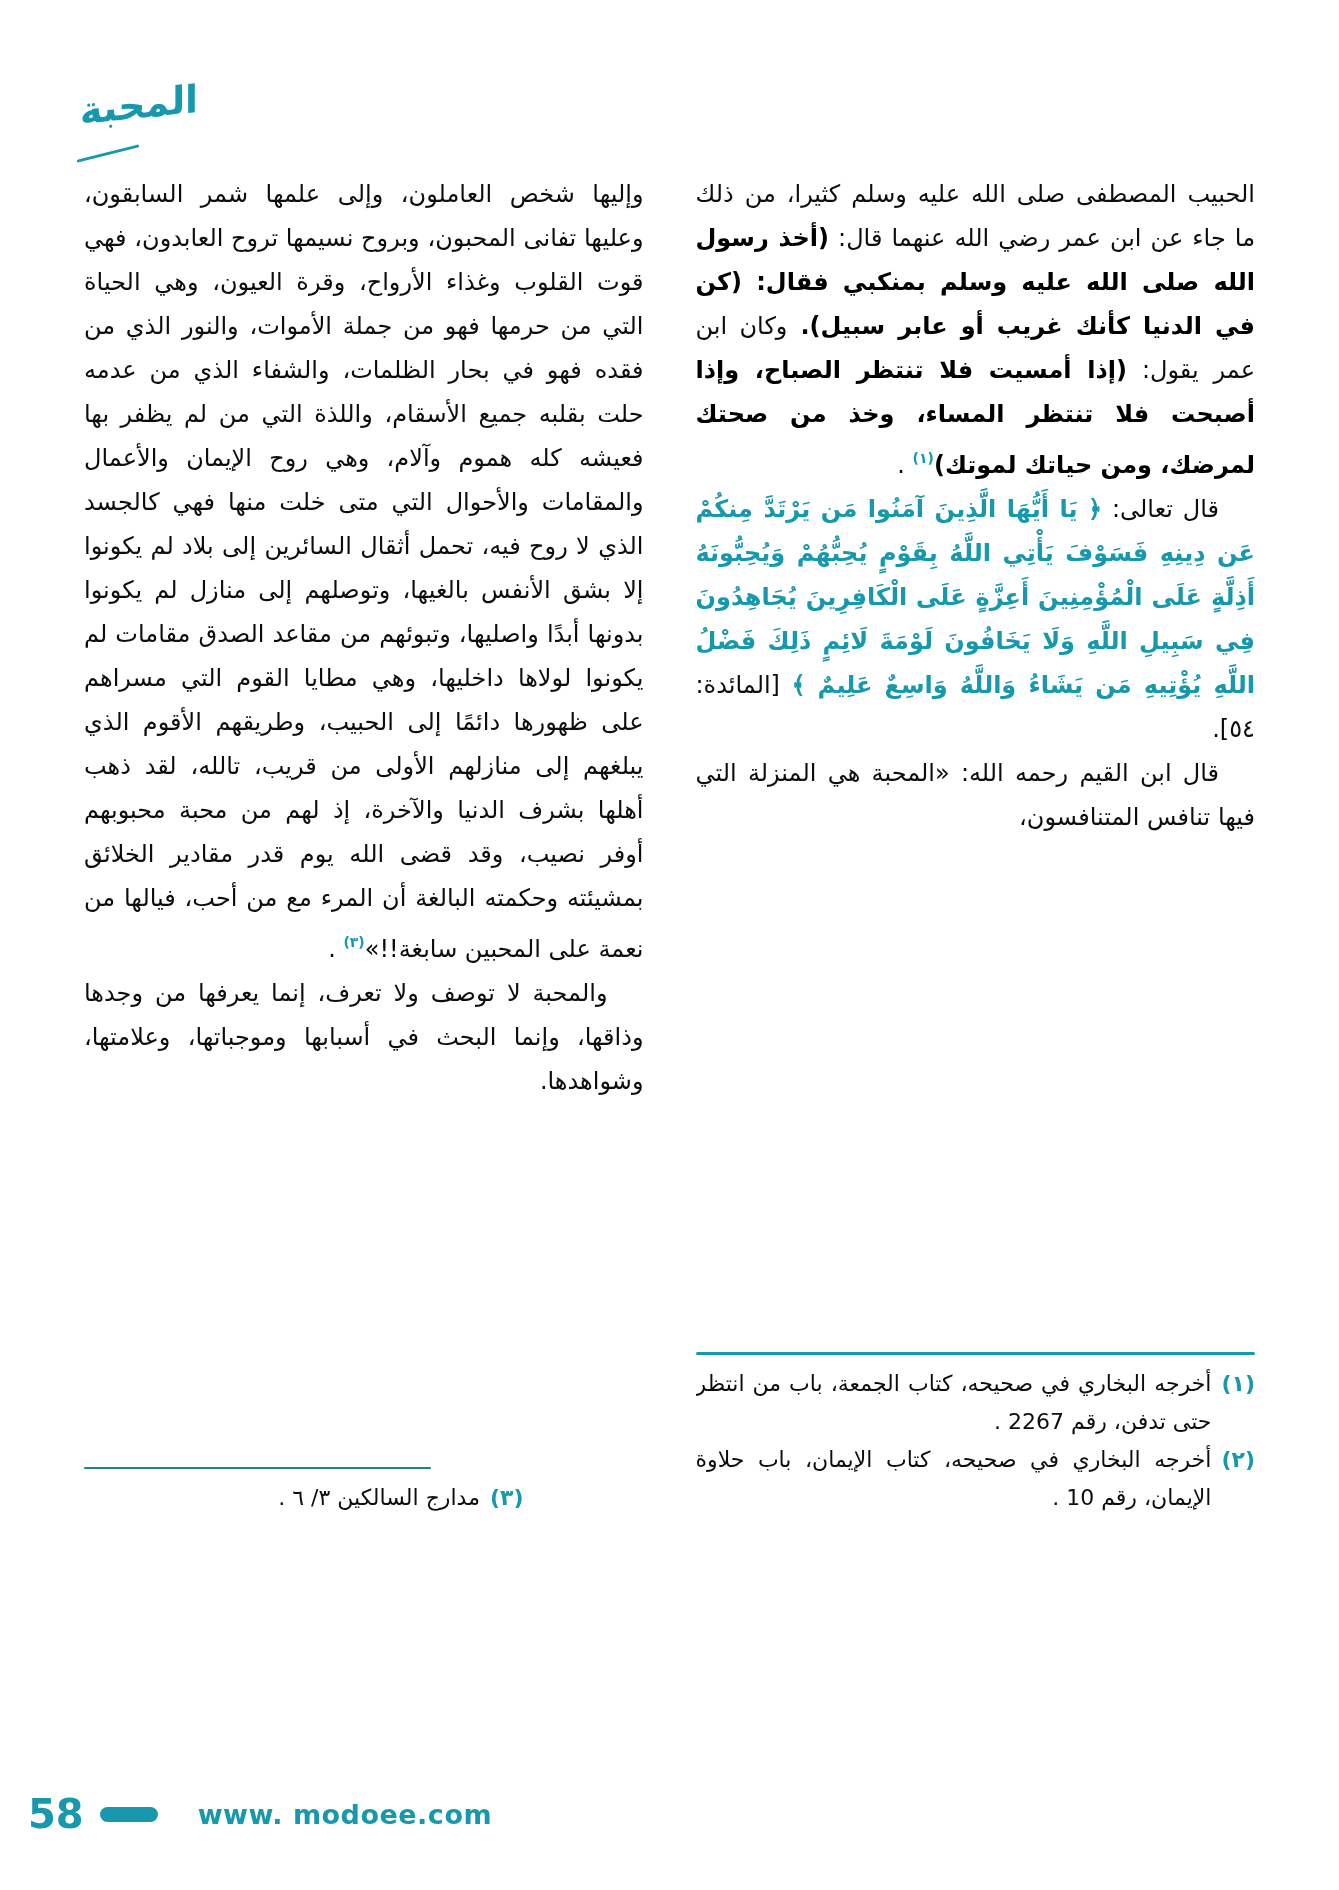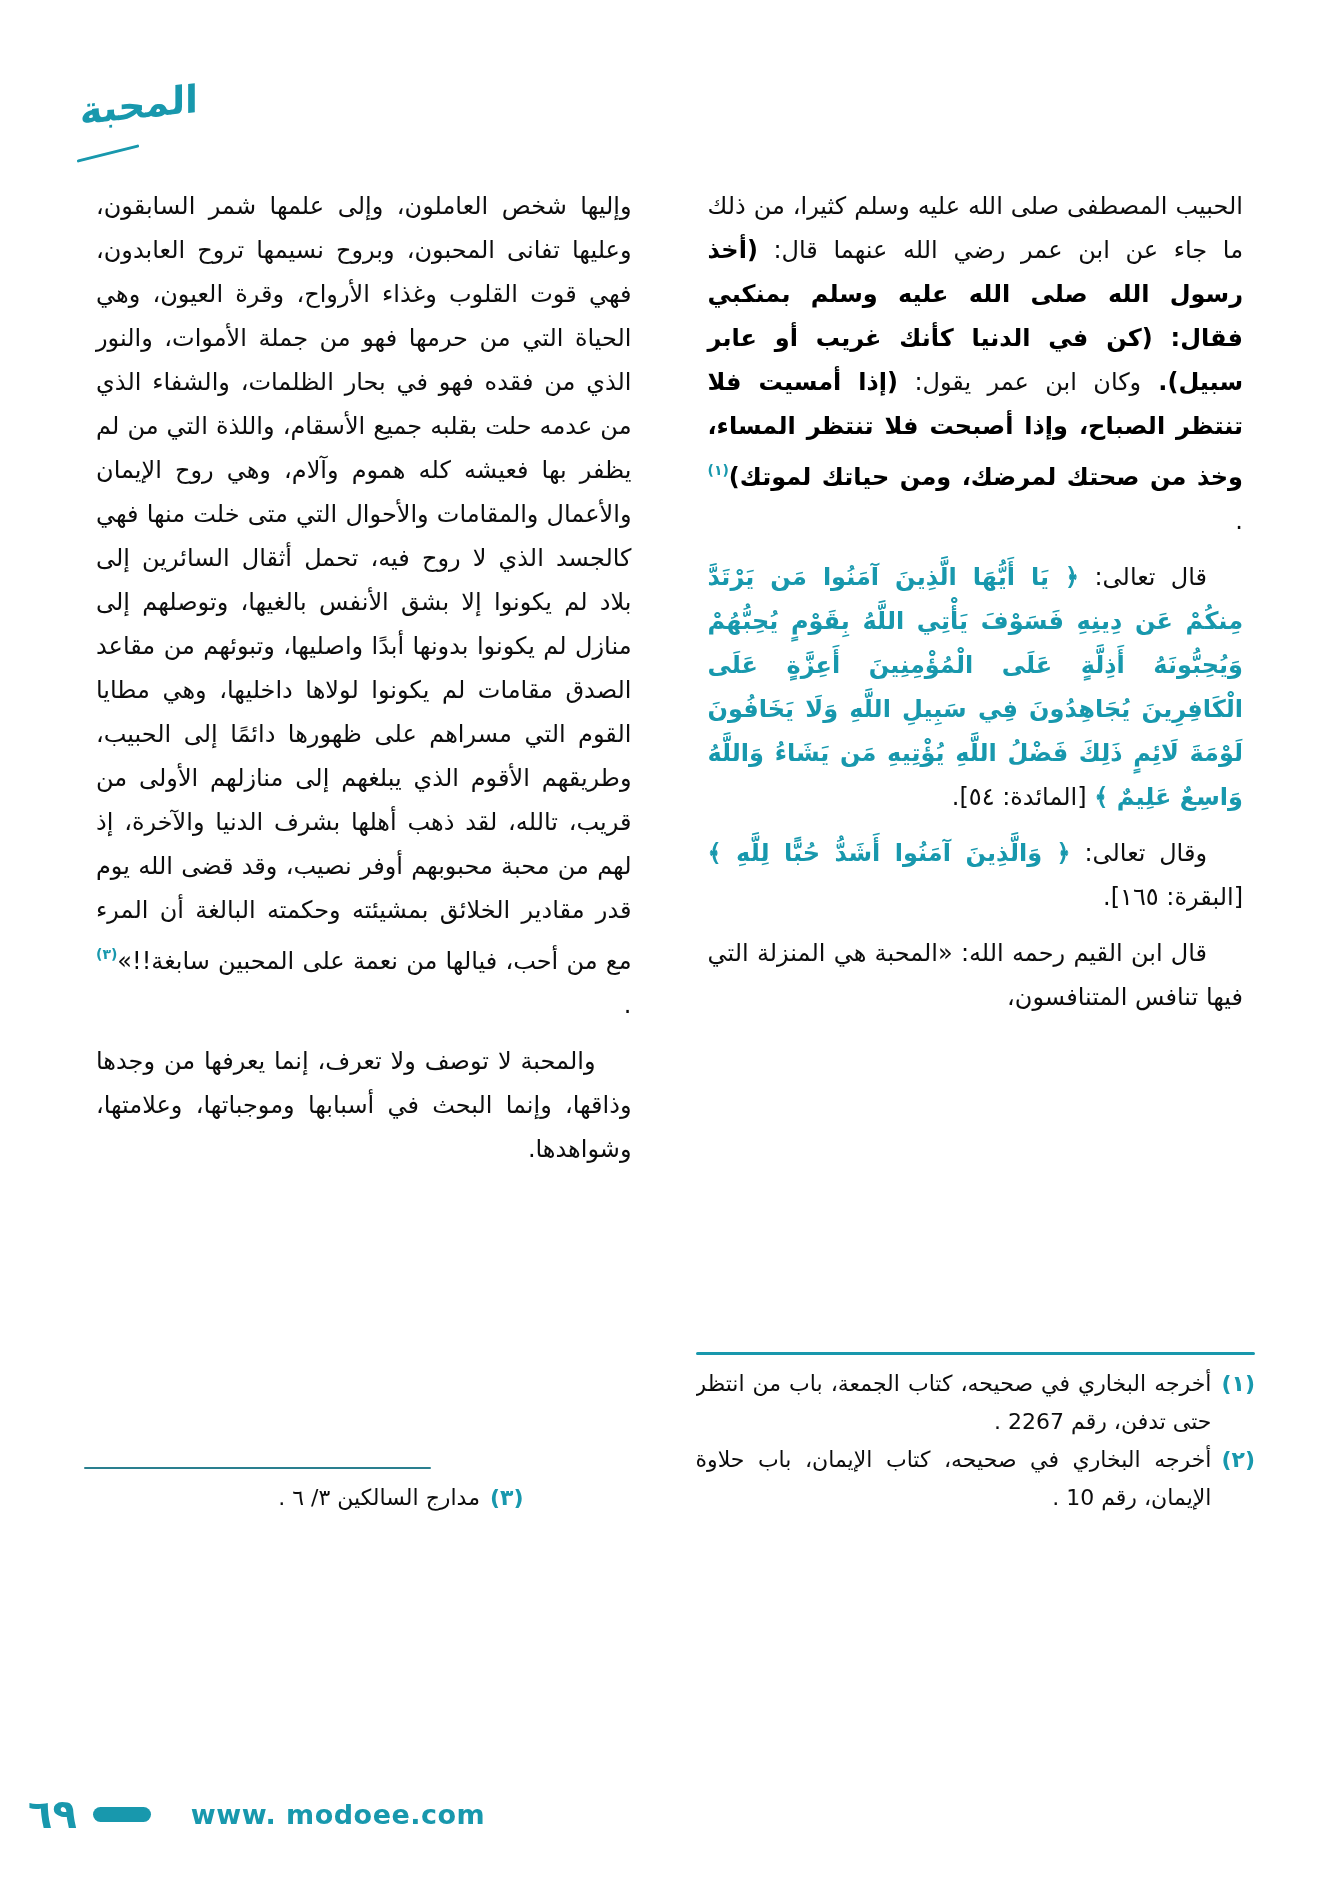--- a/index.html
+++ b/index.html
@@ -33,21 +33,21 @@
   
   .columns{
     position:absolute;top:172px;left:84px;right:84px;height:1345px;
     display:flex;gap:52px;
   }
   .col{
     flex:1 1 0;display:flex;flex-direction:column;overflow:hidden;
   }
   .col-text{overflow:hidden;}
   .para{
-    margin:12px;
+    margin:0;
     font-size:24px;line-height:44px;
     text-align:justify;
     color:var(--ink);
   }
   .para.indent{text-indent:36px;}
   .seg-n{font-weight:400;}
   .seg-b{font-weight:700;color:#000;}
   .seg-q{font-weight:700;color:var(--teal);}
   .seg-ref{
     color:var(--teal);font-weight:700;
@@ -89,21 +89,20 @@
 
   <div class="logo">المحبة</div>
   <div class="logo-swash"></div>
 
   <div class="columns">
 
     <div class="col">
       <div class="col-text">
           <p class="para"><span class="seg-n">الحبيب المصطفى صلى الله عليه وسلم كثيرا، من ذلك ما جاء عن ابن عمر رضي الله عنهما قال: </span><span class="seg-b">(أخذ رسول الله صلى الله عليه وسلم بمنكبي فقال: (كن في الدنيا كأنك غريب أو عابر سبيل). </span><span class="seg-n">وكان ابن عمر يقول: </span><span class="seg-b">(إذا أمسيت فلا تنتظر الصباح، وإذا أصبحت فلا تنتظر المساء، وخذ من صحتك لمرضك، ومن حياتك لموتك)</span><span class="seg-ref">(١)</span><span class="seg-n"> .</span></p>
           <p class="para indent"><span class="seg-n">قال تعالى: </span><span class="seg-q">﴿ يَا أَيُّهَا الَّذِينَ آمَنُوا مَن يَرْتَدَّ مِنكُمْ عَن دِينِهِ فَسَوْفَ يَأْتِي اللَّهُ بِقَوْمٍ يُحِبُّهُمْ وَيُحِبُّونَهُ أَذِلَّةٍ عَلَى الْمُؤْمِنِينَ أَعِزَّةٍ عَلَى الْكَافِرِينَ يُجَاهِدُونَ فِي سَبِيلِ اللَّهِ وَلَا يَخَافُونَ لَوْمَةَ لَائِمٍ ذَلِكَ فَضْلُ اللَّهِ يُؤْتِيهِ مَن يَشَاءُ وَاللَّهُ وَاسِعٌ عَلِيمٌ ﴾</span><span class="seg-n"> [المائدة: ٥٤].</span></p>
-          <p class="para indent"><span class="seg-n">وقال تعالى: </span><span class="seg-q">﴿ وَالَّذِينَ آمَنُوا أَشَدُّ حُبًّا لِلَّهِ ﴾</span><span class="seg-n"> [البقرة: ١٦٥].</span></p>
           <p class="para indent"><span class="seg-n">قال ابن القيم رحمه الله: «المحبة هي المنزلة التي فيها تنافس المتنافسون،</span></p>
         </div>
       <div class="fn-block">
         <div class="fn-rule"></div>
         <div>
             <div class="fn-row">
               <span class="fn-num">(١)</span>
               <span class="fn-text">أخرجه البخاري في صحيحه، كتاب الجمعة، باب من انتظر حتى تدفن، رقم 2267 .</span>
             </div>
             <div class="fn-row">
@@ -126,18 +125,18 @@
               <span class="fn-num">(٣)</span>
               <span class="fn-text">مدارج السالكين ٣/ ٦ .</span>
             </div>
           </div>
       </div>
     </div>
 
   </div>
 
   <div class="footer">
-    <div class="page-num">٦٩</div>
+    <div class="page-num">58</div>
     <div class="footer-pill"></div>
     <div class="site-url">www. modoee.com</div>
   </div>
 
 </div>
 
 </body></html>

